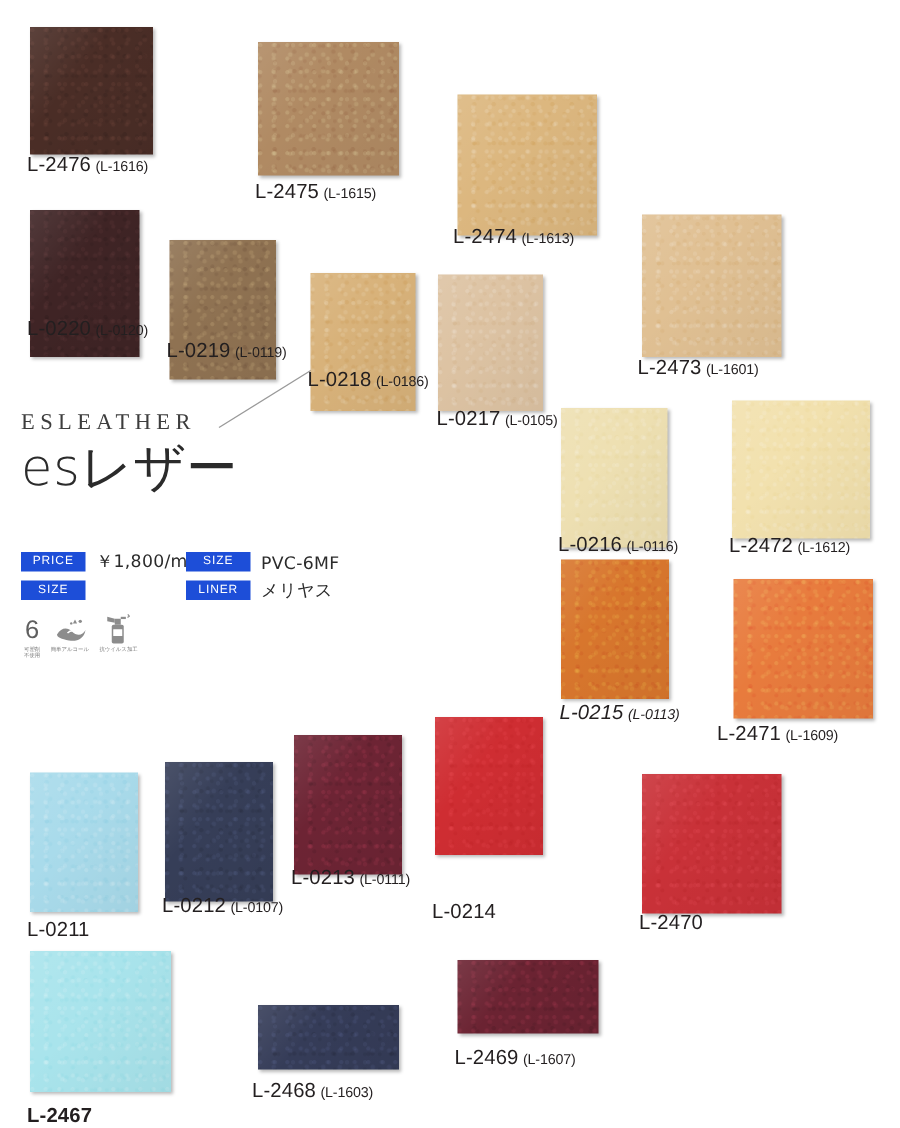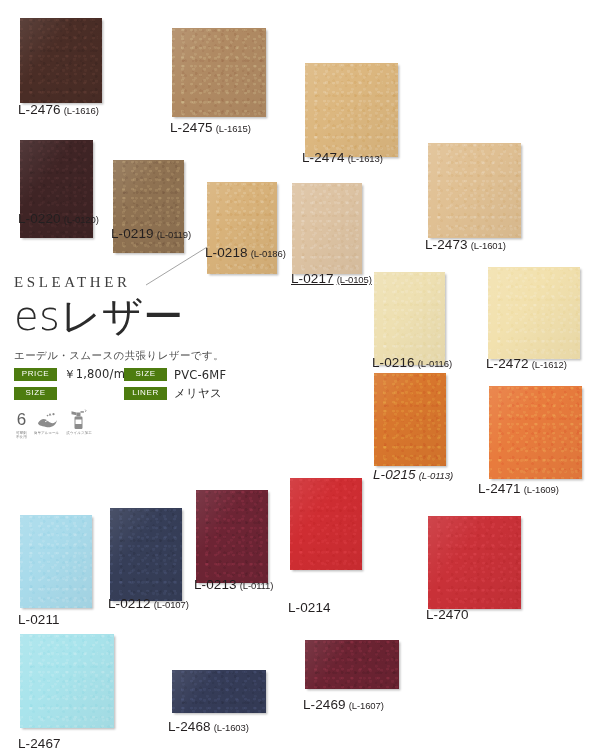--- a/index.html
+++ b/index.html
@@ -54,37 +54,37 @@
   .leader{position:absolute;left:0;top:0;width:600px;height:752px;pointer-events:none;}
 
   
   #brand{position:absolute;left:14px;top:275px;width:270px;}
   .brand-en{
     font-size:15px;letter-spacing:3.6px;color:#3d3d3d;
     font-family:"Liberation Serif","DejaVu Serif",serif;
     font-weight:400;line-height:1;
   }
   .brand-jp{
-    font-size:40px;color:#2b2b2b;line-height:1.05;margin-top:5px;
+    font-size:34px;color:#2b2b2b;line-height:1.05;margin-top:5px;
     letter-spacing:.5px;font-weight:300;
     font-family:"DejaVu Sans","Liberation Sans",sans-serif;
   }
   .brand-desc{
     font-size:10.5px;color:#4a4a4a;margin-top:12px;letter-spacing:.4px;
     font-family:"DejaVu Sans","Liberation Sans",sans-serif;
   }
 
   
   #specs{position:absolute;left:14px;top:367px;}
   .spec-row{display:flex;align-items:center;margin-bottom:4px;height:15px;}
   .spec-cell{display:flex;align-items:center;}
   .spec-cell.first{width:110px;}
   .chip{
     display:inline-block;
-    background:#4d7c0f;color:#ffffff;
+    background:#1d4ed8;color:#ffffff;
     font-size:8px;letter-spacing:.6px;
     padding:2px 5px 2px 5px;
     min-width:33px;text-align:center;
     line-height:1.1;
     font-family:"Liberation Sans","DejaVu Sans",sans-serif;
   }
   .spec-val{
     font-size:11.5px;color:#2b2b2b;margin-left:7px;letter-spacing:.2px;
     font-family:"DejaVu Sans","Liberation Sans",sans-serif;
   }
@@ -141,21 +141,21 @@
       <div class="lbl" style="left: 111px; top: 226px;"><span class="main">L-0219</span><span class="sub">(L-0119)</span></div>
       <div class="swatch" style="left: 207px; top: 182px; width: 70px; height: 92px; background: rgb(216, 178, 122);">
         <div class="grain"></div>
         <div class="sheen"></div>
       </div>
       <div class="lbl" style="left: 205px; top: 245px;"><span class="main">L-0218</span><span class="sub">(L-0186)</span></div>
       <div class="swatch" style="left: 292px; top: 183px; width: 70px; height: 91px; background: rgb(221, 195, 163);">
         <div class="grain"></div>
         <div class="sheen"></div>
       </div>
-      <div class="lbl" style="left: 291px; top: 271px; text-decoration: underline;"><span class="main">L-0217</span><span class="sub">(L-0105)</span></div>
+      <div class="lbl" style="left: 291px; top: 271px;"><span class="main">L-0217</span><span class="sub">(L-0105)</span></div>
       <div class="swatch" style="left: 374px; top: 272px; width: 71px; height: 93px; background: rgb(238, 224, 178);">
         <div class="grain"></div>
         <div class="sheen"></div>
       </div>
       <div class="lbl" style="left: 372px; top: 355px;"><span class="main">L-0216</span><span class="sub">(L-0116)</span></div>
       <div class="swatch" style="left: 488px; top: 267px; width: 92px; height: 92px; background: rgb(242, 225, 174);">
         <div class="grain"></div>
         <div class="sheen"></div>
       </div>
       <div class="lbl" style="left: 486px; top: 356px;"><span class="main">L-2472</span><span class="sub">(L-1612)</span></div>
@@ -191,37 +191,36 @@
       <div class="lbl" style="left: 288px; top: 552px; margin-top: 48px;"><span class="main">L-0214</span></div>
       <div class="swatch" style="left: 428px; top: 516px; width: 93px; height: 93px; background: rgb(201, 49, 56);">
         <div class="grain"></div>
         <div class="sheen"></div>
       </div>
       <div class="lbl" style="left: 426px; top: 607px;"><span class="main">L-2470</span></div>
       <div class="swatch" style="left: 20px; top: 634px; width: 94px; height: 94px; background: rgb(169, 228, 236);">
         <div class="grain"></div>
         <div class="sheen"></div>
       </div>
-      <div class="lbl" style="left: 18px; top: 736px;"><span class="main">L-2467</span></div>
+      <div class="lbl" style="left: 18px; top: 736px; font-weight: bold;"><span class="main">L-2467</span></div>
       <div class="swatch" style="left: 172px; top: 670px; width: 94px; height: 43px; background: rgb(53, 60, 88);">
         <div class="grain"></div>
         <div class="sheen"></div>
       </div>
       <div class="lbl" style="left: 168px; top: 719px;"><span class="main">L-2468</span><span class="sub">(L-1603)</span></div>
       <div class="swatch" style="left: 305px; top: 640px; width: 94px; height: 49px; background: rgb(107, 35, 50);">
         <div class="grain"></div>
         <div class="sheen"></div>
       </div>
       <div class="lbl" style="left: 303px; top: 697px;"><span class="main">L-2469</span><span class="sub">(L-1607)</span></div>
     </div>
 
   <div id="brand">
     <div class="brand-en">ESLEATHER</div>
     <div class="brand-jp">esレザー</div>
-    <div class="brand-desc">エーデル・スムースの共張りレザーです。</div>
   </div>
 
   <div id="specs">
     <div class="spec-row">
       <div class="spec-cell first">
         <span class="chip">PRICE</span>
         <span class="spec-val">￥1,800/m</span>
       </div>
       <div class="spec-cell">
         <span class="chip">SIZE</span>

